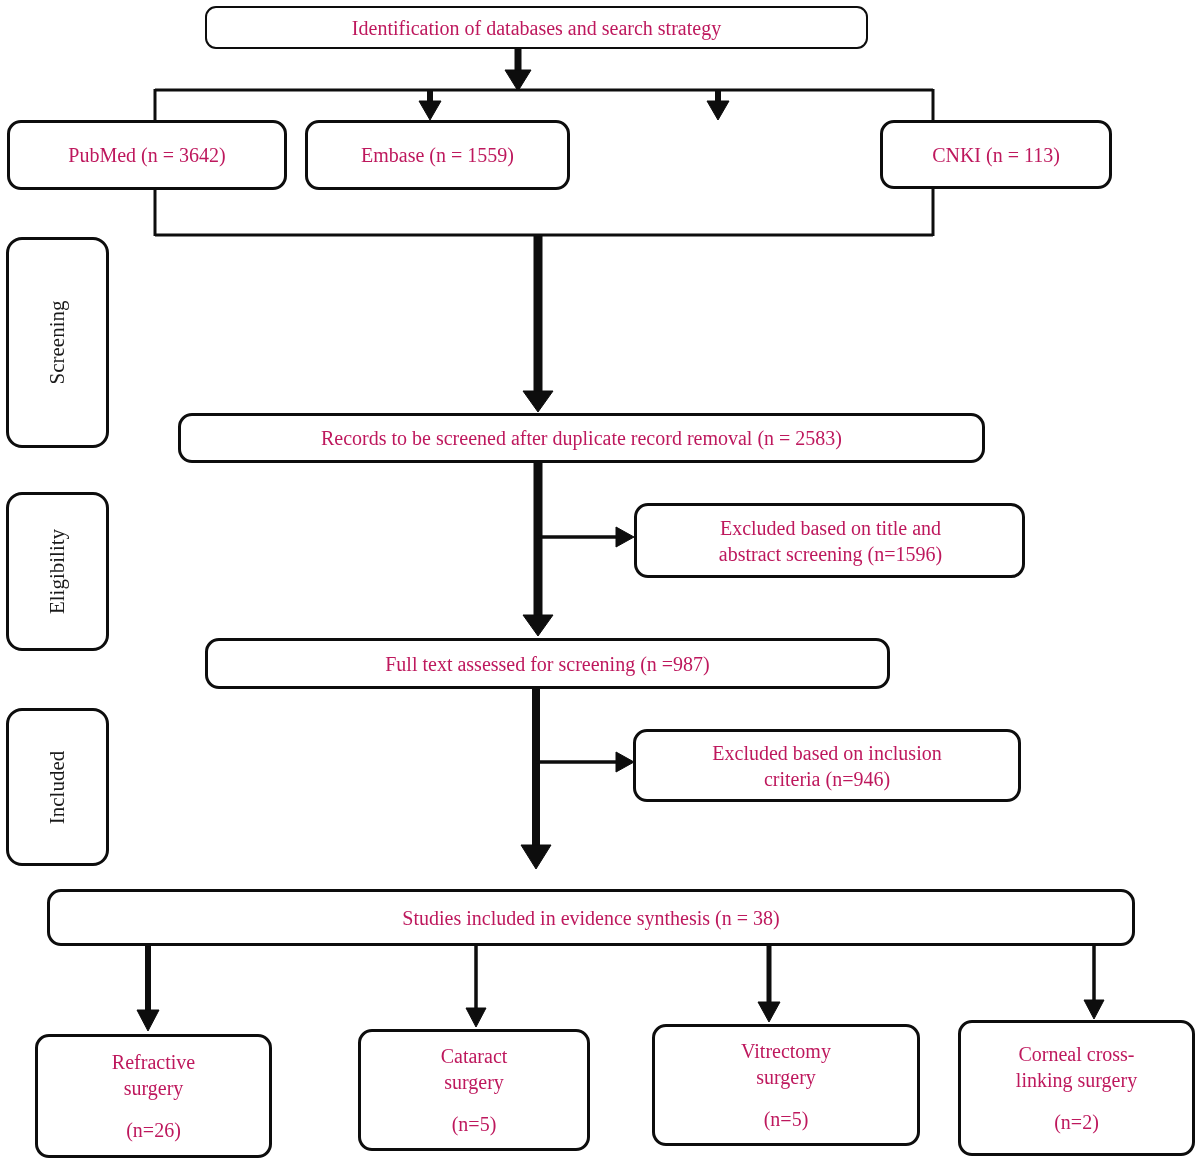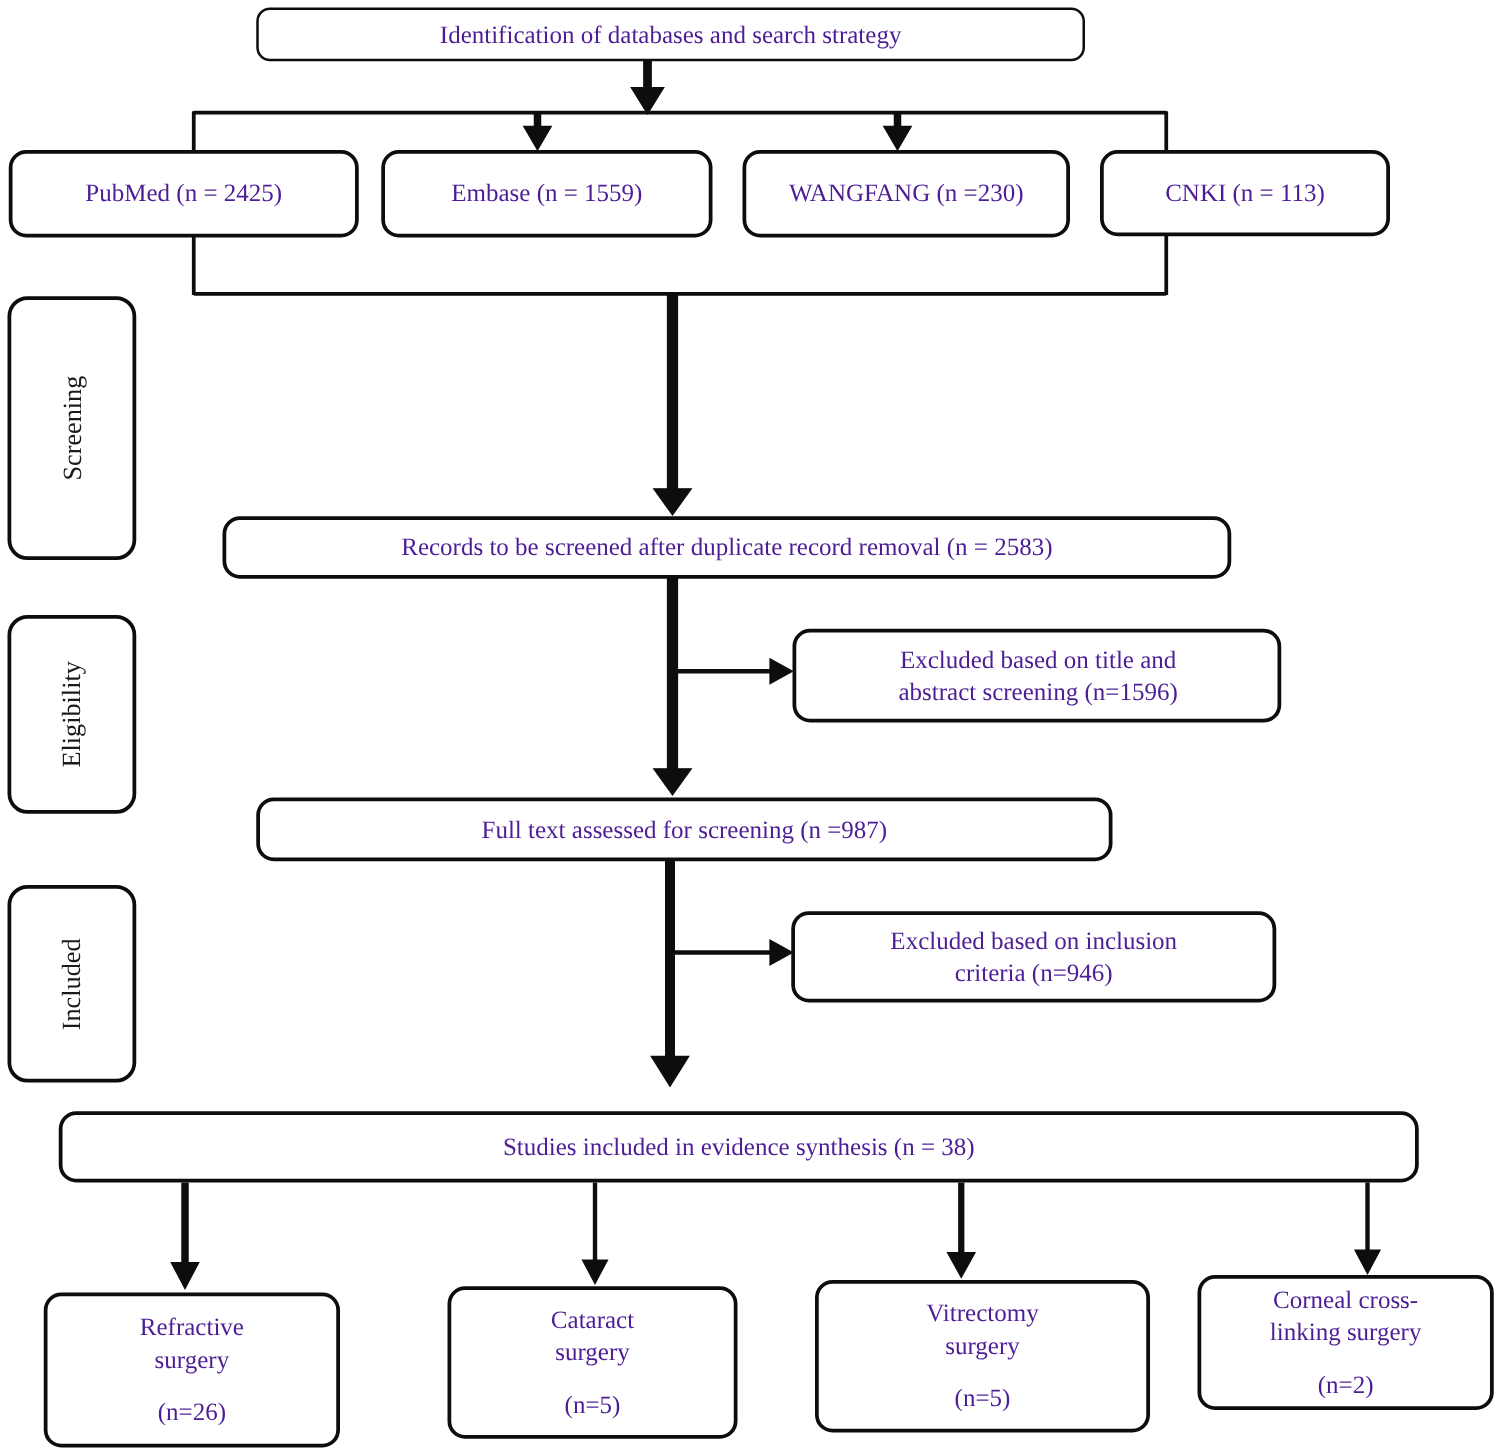--- a/index.html
+++ b/index.html
@@ -27,21 +27,21 @@
     box-sizing: border-box;
     background: #ffffff;
     border: 3px solid #0d0d0d;
     border-radius: 14px;
     display: flex;
     align-items: center;
     justify-content: center;
     text-align: center;
     font-size: 20px;
     line-height: 1.3;
-    color: #4c1d95;
+    color: #be185d;
     padding: 2px 10px;
   }
   .box .inner { width: 100%; }
   .side-label {
     position: absolute;
     box-sizing: border-box;
     background: #ffffff;
     border: 3px solid #0d0d0d;
     border-radius: 16px;
     display: flex;
@@ -133,27 +133,24 @@
         <polygon points="1084,1000 1104,1000 1094,1019" stroke-width="1"></polygon>
       </g>
     </g>
   </svg>
 
   <div class="box" style="left:205px; top:6px; width:663px; height:43px; border-width:2.5px; border-radius:11px;">
     <div class="inner">Identification of databases and search strategy</div>
   </div>
 
   <div class="box" style="left:7px; top:120px; width:280px; height:70px;">
-    <div class="inner">PubMed (n = 2425)</div>
+    <div class="inner">PubMed (n = 3642)</div>
   </div>
   <div class="box" style="left:305px; top:120px; width:265px; height:70px;">
     <div class="inner">Embase (n = 1559)</div>
-  </div>
-  <div class="box" style="left:594px; top:120px; width:262px; height:70px;">
-    <div class="inner">WANGFANG (n =230)</div>
   </div>
   <div class="box" style="left:880px; top:120px; width:232px; height:69px;">
     <div class="inner">CNKI (n = 113)</div>
   </div>
 
   <div class="side-label" style="left:6px; top:237px; width:103px; height:211px;">
     <span>Screening</span>
   </div>
   <div class="side-label" style="left:6px; top:492px; width:103px; height:159px;">
     <span>Eligibility</span>
@@ -202,21 +199,21 @@
       <span class="cat-count">(n=5)</span>
     </div>
   </div>
   <div class="box" style="left:652px; top:1024px; width:268px; height:122px;">
     <div class="inner">
       <span class="cat-line">Vitrectomy</span>
       <span class="cat-line">surgery</span>
       <span class="cat-count">(n=5)</span>
     </div>
   </div>
-  <div class="box" style="left:958px; top:1020px; width:237px; height:108px;">
+  <div class="box" style="left:958px; top:1020px; width:237px; height:136px;">
     <div class="inner">
       <span class="cat-line">Corneal cross-</span>
       <span class="cat-line">linking surgery</span>
       <span class="cat-count">(n=2)</span>
     </div>
   </div>
 
 </div>
 
 </body></html>

